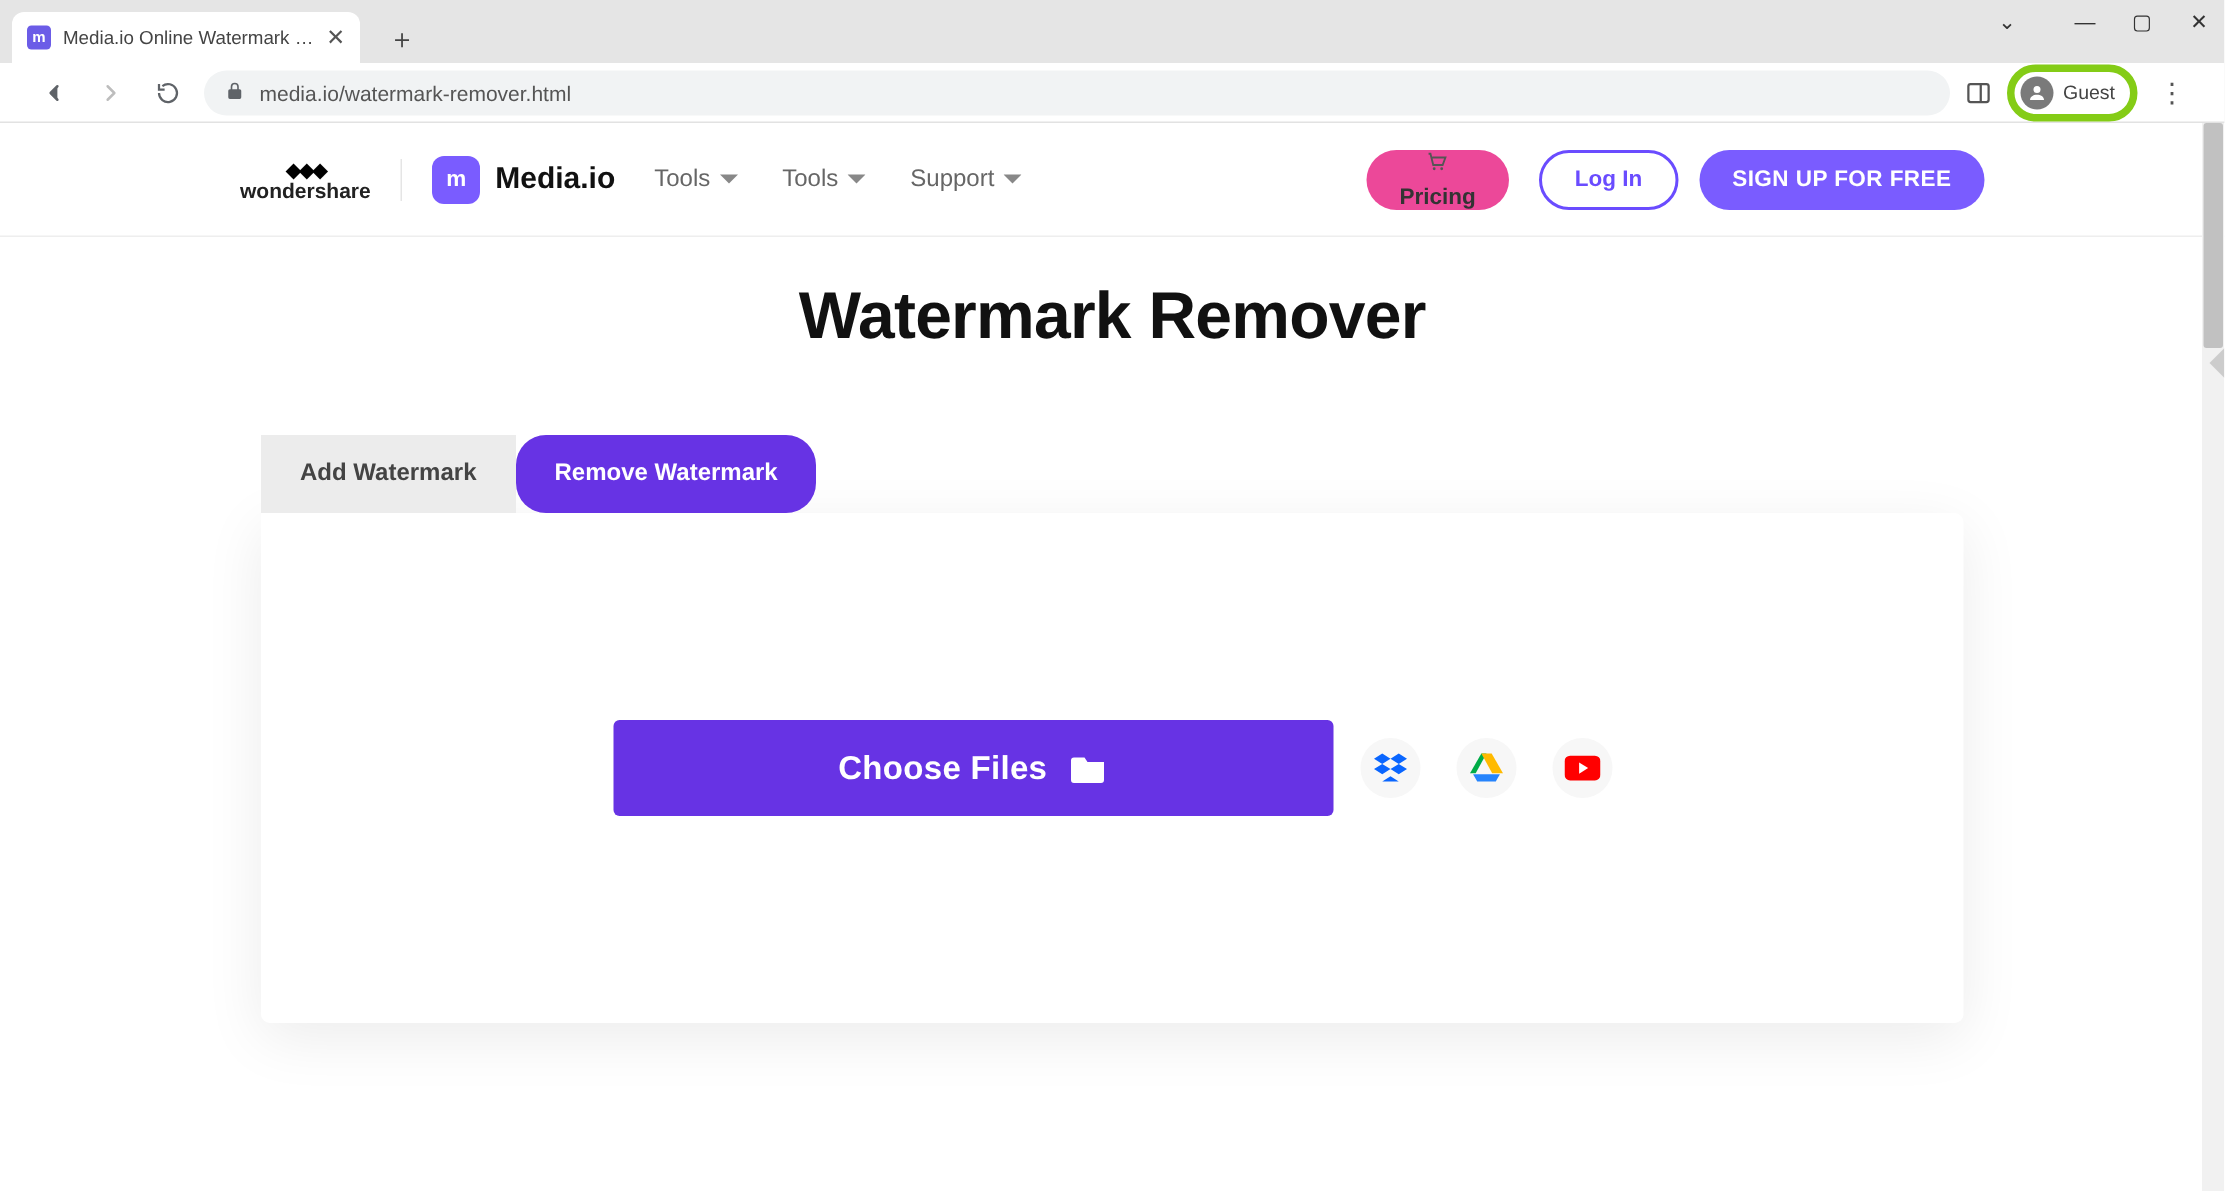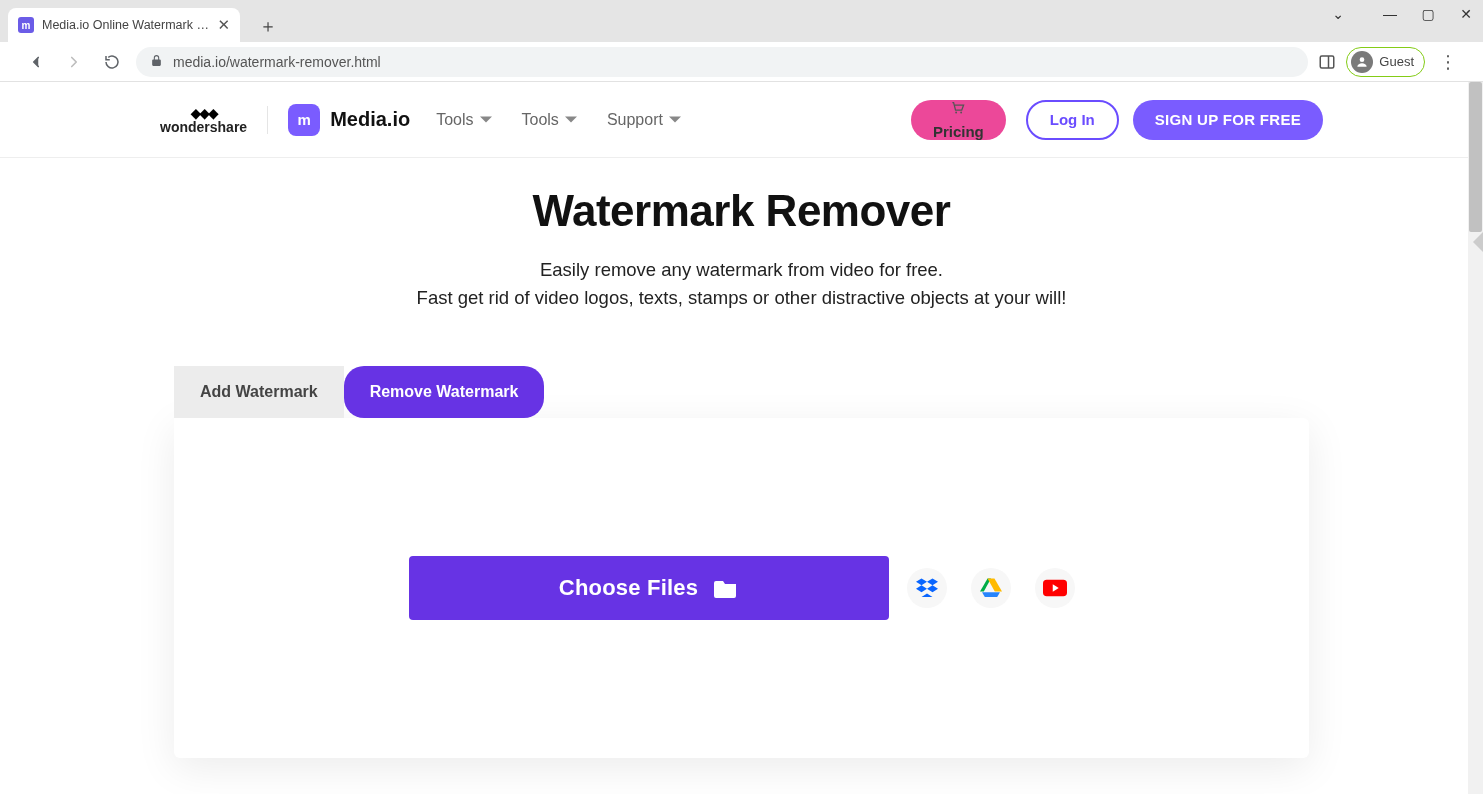--- a/index.html
+++ b/index.html
@@ -17,21 +17,21 @@
   .win-controls span { font-size: 14px; color: #333; cursor: pointer; width: 18px; text-align: center; }
   .chevron-dropdown { font-size: 16px; color: #555; margin-right: 14px; }
 
   .toolbar-row { height: 40px; background: #fff; display: flex; align-items: center; padding: 0 22px; gap: 10px; border-bottom: 1px solid #e2e2e2; }
   .nav-btn { width: 28px; height: 28px; display: flex; align-items: center; justify-content: center; color: #5f6368; cursor: pointer; border-radius: 50%; }
   .nav-btn.disabled { color: #bdbdbd; cursor: default; }
   .url-bar { flex: 1; height: 30px; background: #f1f3f4; border-radius: 15px; display: flex; align-items: center; padding: 0 14px; font-size: 14px; color: #555; gap: 10px; }
   .url-lock { color: #5f6368; font-size: 12px; }
   .toolbar-right { display: flex; align-items: center; gap: 10px; }
   .square-icon { width:18px; height:18px; display:flex; align-items:center; justify-content:center; color:#555; }
-  .guest-chip { display: inline-flex; align-items: center; gap: 6px; padding: 3px 10px 3px 4px; border: 1px solid #84cc16; border-radius: 20px; font-size: 13px; color: #444; cursor:pointer; }
+  .guest-chip { display: inline-flex; align-items: center; gap: 6px; padding: 3px 10px 3px 4px; border: 5px solid #84cc16; border-radius: 20px; font-size: 13px; color: #444; cursor:pointer; }
   .avatar-circle { width: 22px; height: 22px; border-radius: 50%; background: #7a7a7a; display:flex; align-items:center; justify-content:center; color:#fff; }
   .kebab { font-size: 18px; color: #555; cursor:pointer; padding:0 4px; }
 
   
   .page { position: relative; height: calc(794px - 82px); overflow: hidden; }
   .scroll-area { position:absolute; top:0; right:0; width:15px; height:100%; background:#f1f1f1; }
   .scroll-thumb { position:absolute; top:0; right:1px; width:13px; height:150px; background:#c1c1c1; border-radius:2px; }
   .edge-notch { position:absolute; right:0; top:150px; width:0; height:0; border-top:10px solid transparent; border-bottom:10px solid transparent; border-right:10px solid #ccc; }
 
   .site-header { height: 76px; border-bottom: 1px solid #eee; display: flex; align-items: center; padding: 0 160px 0 160px; }
@@ -173,24 +173,20 @@
           <circle cx="17" cy="20" r="1.5" fill="#555"></circle>
         </svg>
       <span>Pricing</span>
     </a>
     <a class="pill login">Log In</a>
     <a class="pill signup">SIGN UP FOR FREE</a>
   </div>
 
   <div class="hero">
     <h1>Watermark Remover</h1>
-    <p>
-      <span>Easily remove any watermark from video for free.</span><br>
-      <span>Fast get rid of video logos, texts, stamps or other distractive objects at your will!</span>
-    </p>
   </div>
 
   <div class="tool-wrap">
     <div class="tabs">
       <div class="tab-btn">Add Watermark</div>
       <div class="tab-btn active">Remove Watermark</div>
     </div>
     <div class="panel">
       <button class="choose-btn">
         <span>Choose Files</span>

